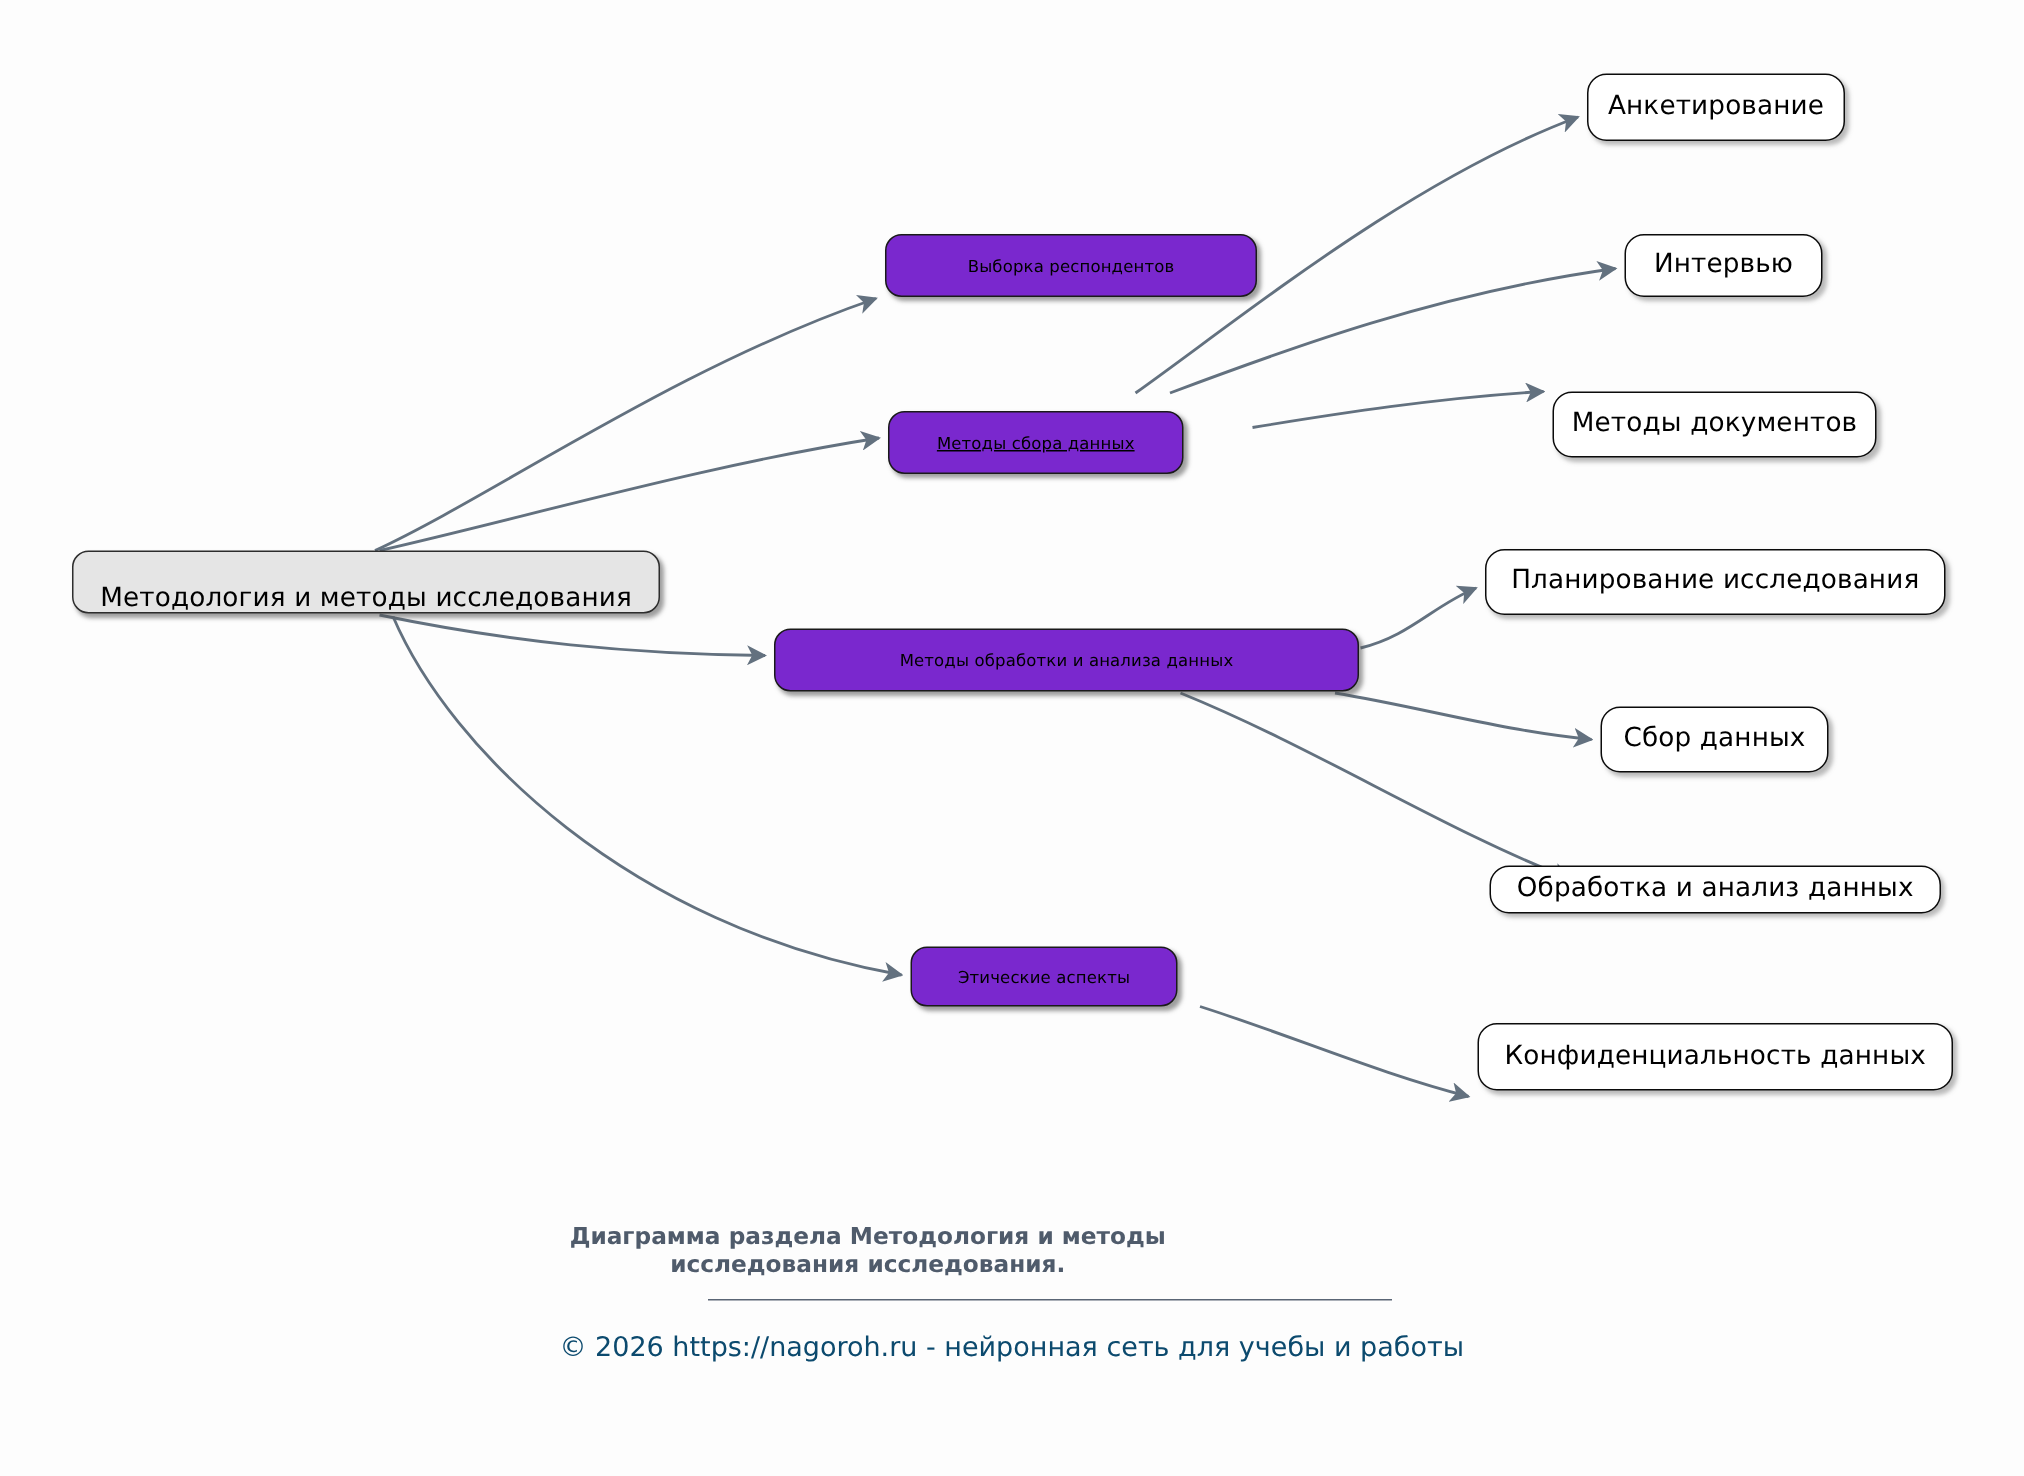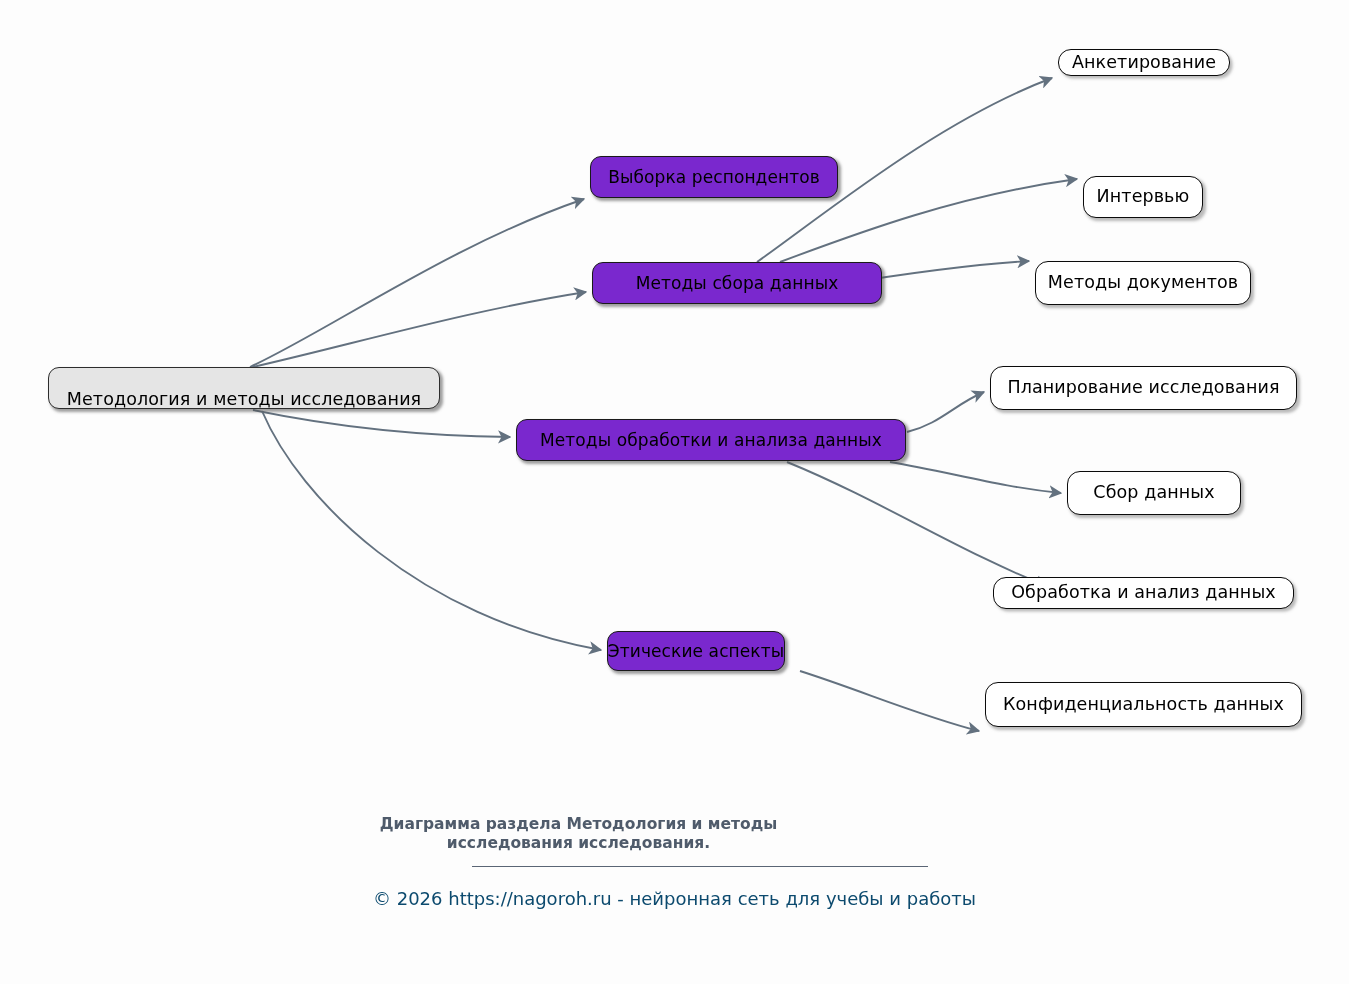--- a/index.html
+++ b/index.html
@@ -53,21 +53,21 @@
     border: 1.6px solid #2d2d2d;
     box-shadow: 2.5px 2.5px 3px rgba(80,80,80,0.55);
     font-size: 17.5px;
     align-items: flex-end;
   }
 
   .node.branch {
     background: #7a28ce;
     border: 1.6px solid #1a1a1a;
     box-shadow: 2.5px 2.5px 3px rgba(80,80,80,0.55);
-    font-size: 17px;
+    font-size: 11px;
   }
 
   .node.leaf {
     background: #ffffff;
     border: 1.7px solid #0b0b0b;
     box-shadow: 2.5px 2.5px 3px rgba(120,120,120,0.5);
     border-radius: 13px;
     font-size: 17.5px;
   }
 
@@ -129,49 +129,49 @@
   </svg>
 
   <div class="node root" style="left:48px; top:367px; width:392px; height:42px;">
     <span>Методология и методы исследования</span>
   </div>
 
   <div class="node branch" style="left:590px; top:156px; width:248px; height:42px;">
     <span>Выборка респондентов</span>
   </div>
 
-  <div class="node branch" style="left:592px; top:262px; width:290px; height:42px;">
+  <div class="node branch" style="left:592px; top:274px; width:197px; height:42px;text-decoration:underline;">
     <span>Методы сбора данных</span>
   </div>
 
   <div class="node branch" style="left:516px; top:419px; width:390px; height:42px;">
     <span>Методы обработки и анализа данных</span>
   </div>
 
   <div class="node branch" style="left:607px; top:631px; width:178px; height:40px;">
     <span>Этические аспекты</span>
   </div>
 
-  <div class="node leaf" style="left:1058px; top:49px; width:172px; height:27px;">
+  <div class="node leaf" style="left:1058px; top:49px; width:172px; height:45px;">
     <span>Анкетирование</span>
   </div>
 
-  <div class="node leaf" style="left:1083px; top:156px; width:120px; height:42px;margin-top:20px;">
+  <div class="node leaf" style="left:1083px; top:156px; width:132px; height:42px;">
     <span>Интервью</span>
   </div>
 
   <div class="node leaf" style="left:1035px; top:261px; width:216px; height:44px;">
     <span>Методы документов</span>
   </div>
 
   <div class="node leaf" style="left:990px; top:366px; width:307px; height:44px;">
     <span>Планирование исследования</span>
   </div>
 
-  <div class="node leaf" style="left:1067px; top:471px; width:174px; height:44px;border-radius:13px;">
+  <div class="node leaf" style="left:1067px; top:471px; width:152px; height:44px;border-radius:13px;">
     <span>Сбор данных</span>
   </div>
 
   <div class="node leaf" style="left:993px; top:577px; width:301px; height:32px;">
     <span>Обработка и анализ данных</span>
   </div>
 
   <div class="node leaf" style="left:985px; top:682px; width:317px; height:45px;">
     <span>Конфиденциальность данных</span>
   </div>

